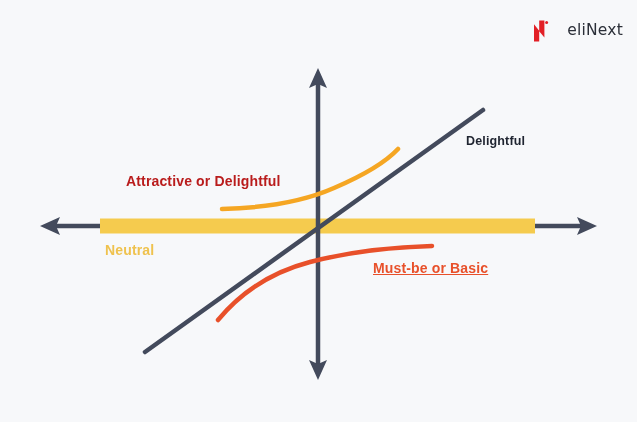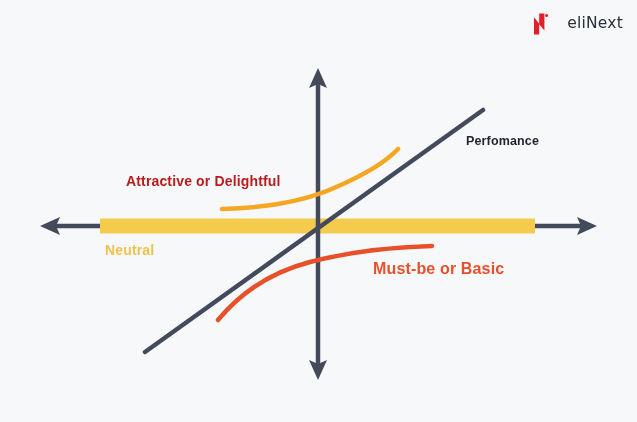--- a/index.html
+++ b/index.html
@@ -20,21 +20,21 @@
     left: 0;
     top: 0;
     width: 637px;
     height: 422px;
   }
 
   
   #logo {
     position: absolute;
     right: 14px;
-    top: 11px;
+    top: 18px;
     display: flex;
     align-items: center;
     gap: 17px;
     height: 26px;
   }
   #logo-mark {
     width: 17px;
     height: 22px;
     display: block;
   }
@@ -58,23 +58,24 @@
   #label-attractive {
     left: 126px;
     top: 174px;
     font-size: 14px;
     letter-spacing: 0.15px;
     color: #b91c1c;
   }
   #label-mustbe {
     left: 373px;
     top: 261px;
-    font-size: 16px;
+    font-size: 14px;
     letter-spacing: 0.15px;
     color: #e8502a;
+    text-decoration: underline;
   }
   #label-performance {
     left: 466px;
     top: 135px;
     font-size: 12.5px;
     letter-spacing: 0.15px;
     color: #1f2430;
   }
   #label-neutral {
     left: 105px;
@@ -116,15 +117,15 @@
     <path d="M1 21.5 L1 4.2 L6.2 10.8 L6.2 0.5 L11.4 0.5 L11.4 17.6 L6.2 11.2 L6.2 21.5 Z" fill="#e21f26"></path>
     <circle cx="13.6" cy="2.4" r="1.5" fill="#e21f26"></circle>
   </svg>
   <span id="logo-word">eliNext</span>
 </div>
 
 <span class="diagram-label" id="label-attractive">Attractive or Delightful</span>
 
 <span class="diagram-label" id="label-mustbe">Must-be or Basic</span>
 
-<span class="diagram-label" id="label-performance">Perfomance</span>
+<span class="diagram-label" id="label-performance">Delightful</span>
 
 <span class="diagram-label" id="label-neutral">Neutral</span>
 
 </body></html>

